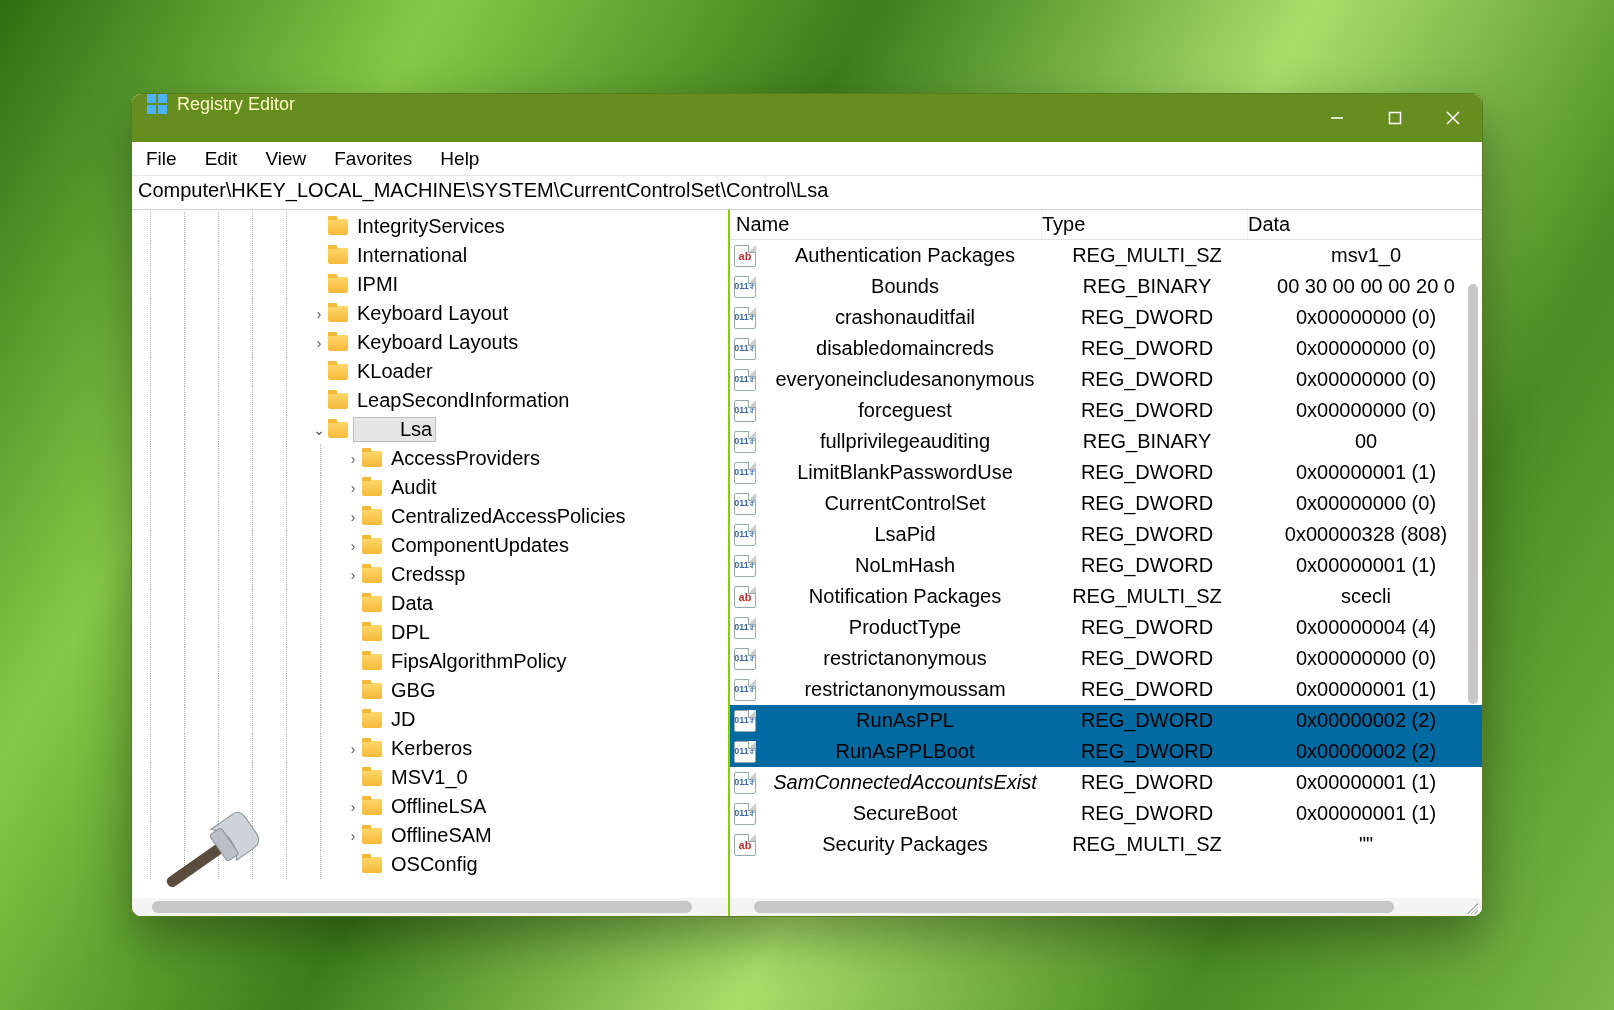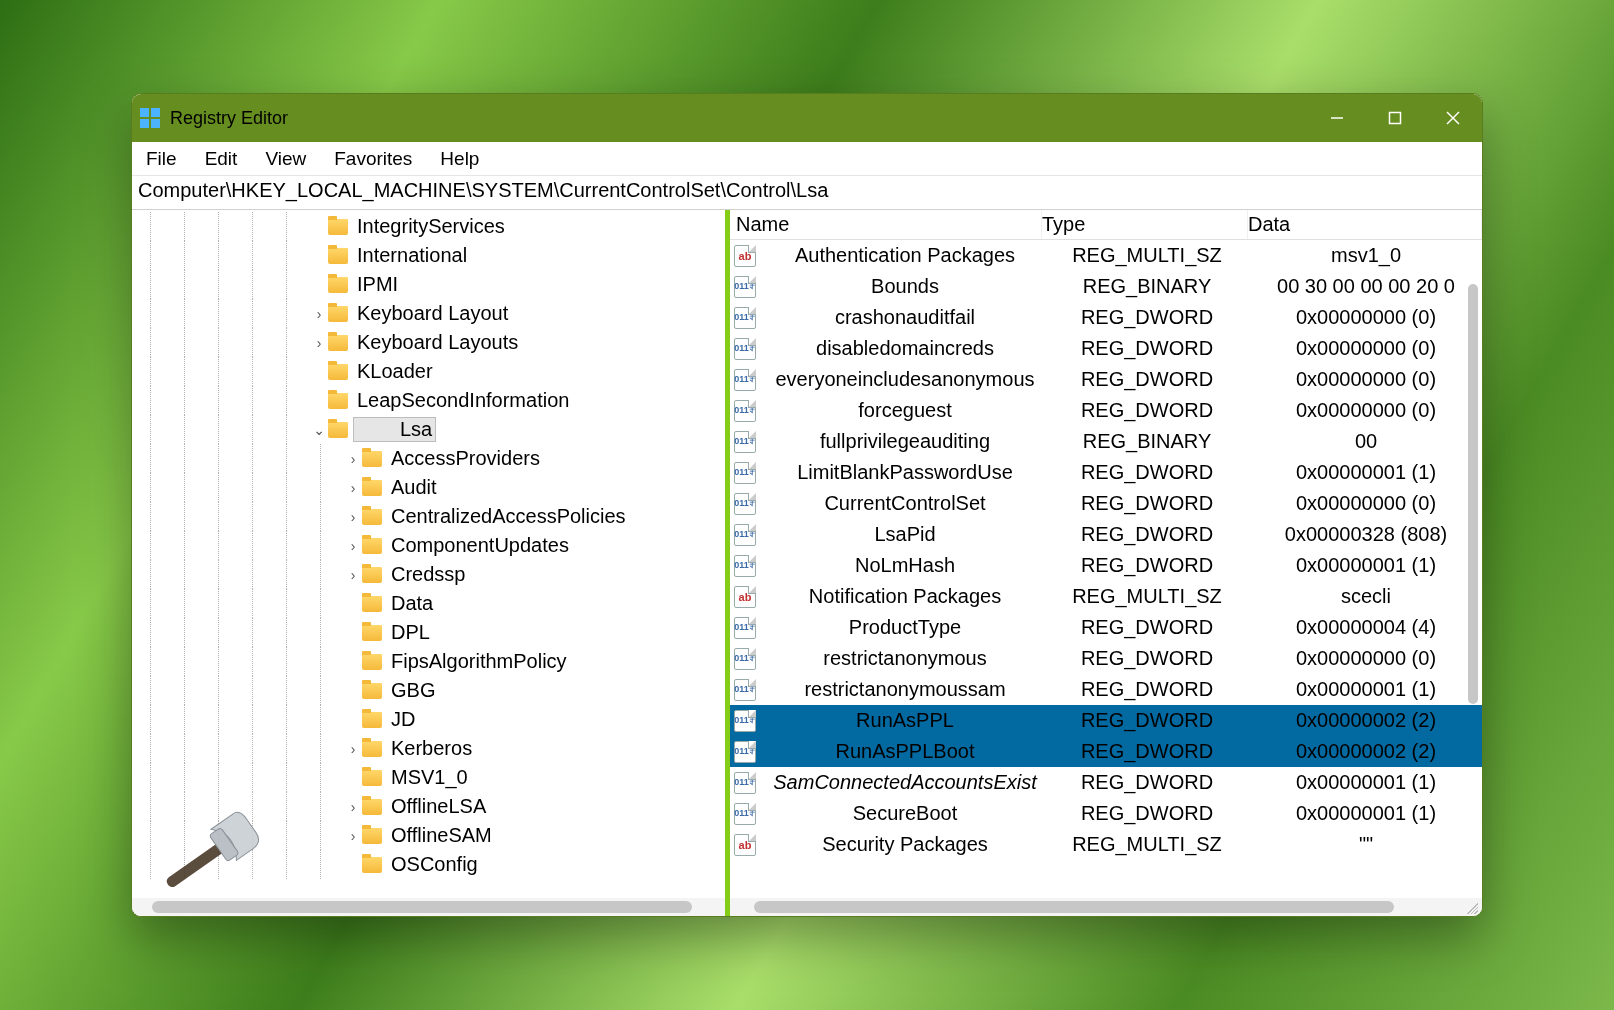--- a/index.html
+++ b/index.html
@@ -23,23 +23,22 @@
     display: flex;
     flex-direction: column;
     overflow: hidden;
     border: 1px solid #597c1e;
   }
   
   .titlebar {
     height: 48px;
     background: #668d1f;
     display: flex;
-    align-items: center;
-    color: #000000;
-    padding-left: 8px;
+    color: #fef9c3;
+    padding-left: 15px;
     flex-shrink: 0;
   }
   .titlebar .app-icon {
     width: 20px; height: 20px; margin-right: 10px;
     display: grid; grid-template-columns: 1fr 1fr; grid-template-rows: 1fr 1fr; gap: 2px;
   }
   .titlebar .app-icon span { background: #4cb4ff; }
   .titlebar .title { font-size: 18px; font-weight: 400; }
   .titlebar .spacer { flex: 1; }
   .titlebar .win-btn {
@@ -72,21 +71,21 @@
   
   .main {
     flex: 1;
     display: flex;
     min-height: 0;
     position: relative;
   }
   
   .tree-panel {
     width: 598px;
-    border-right: 5px solid #84cc16;
+    border-right: 2px solid #84cc16;
     display: flex;
     flex-direction: column;
     min-height: 0;
   }
   .tree-scroll {
     flex: 1;
     overflow: hidden;
     padding-top: 2px;
     position: relative;
   }

